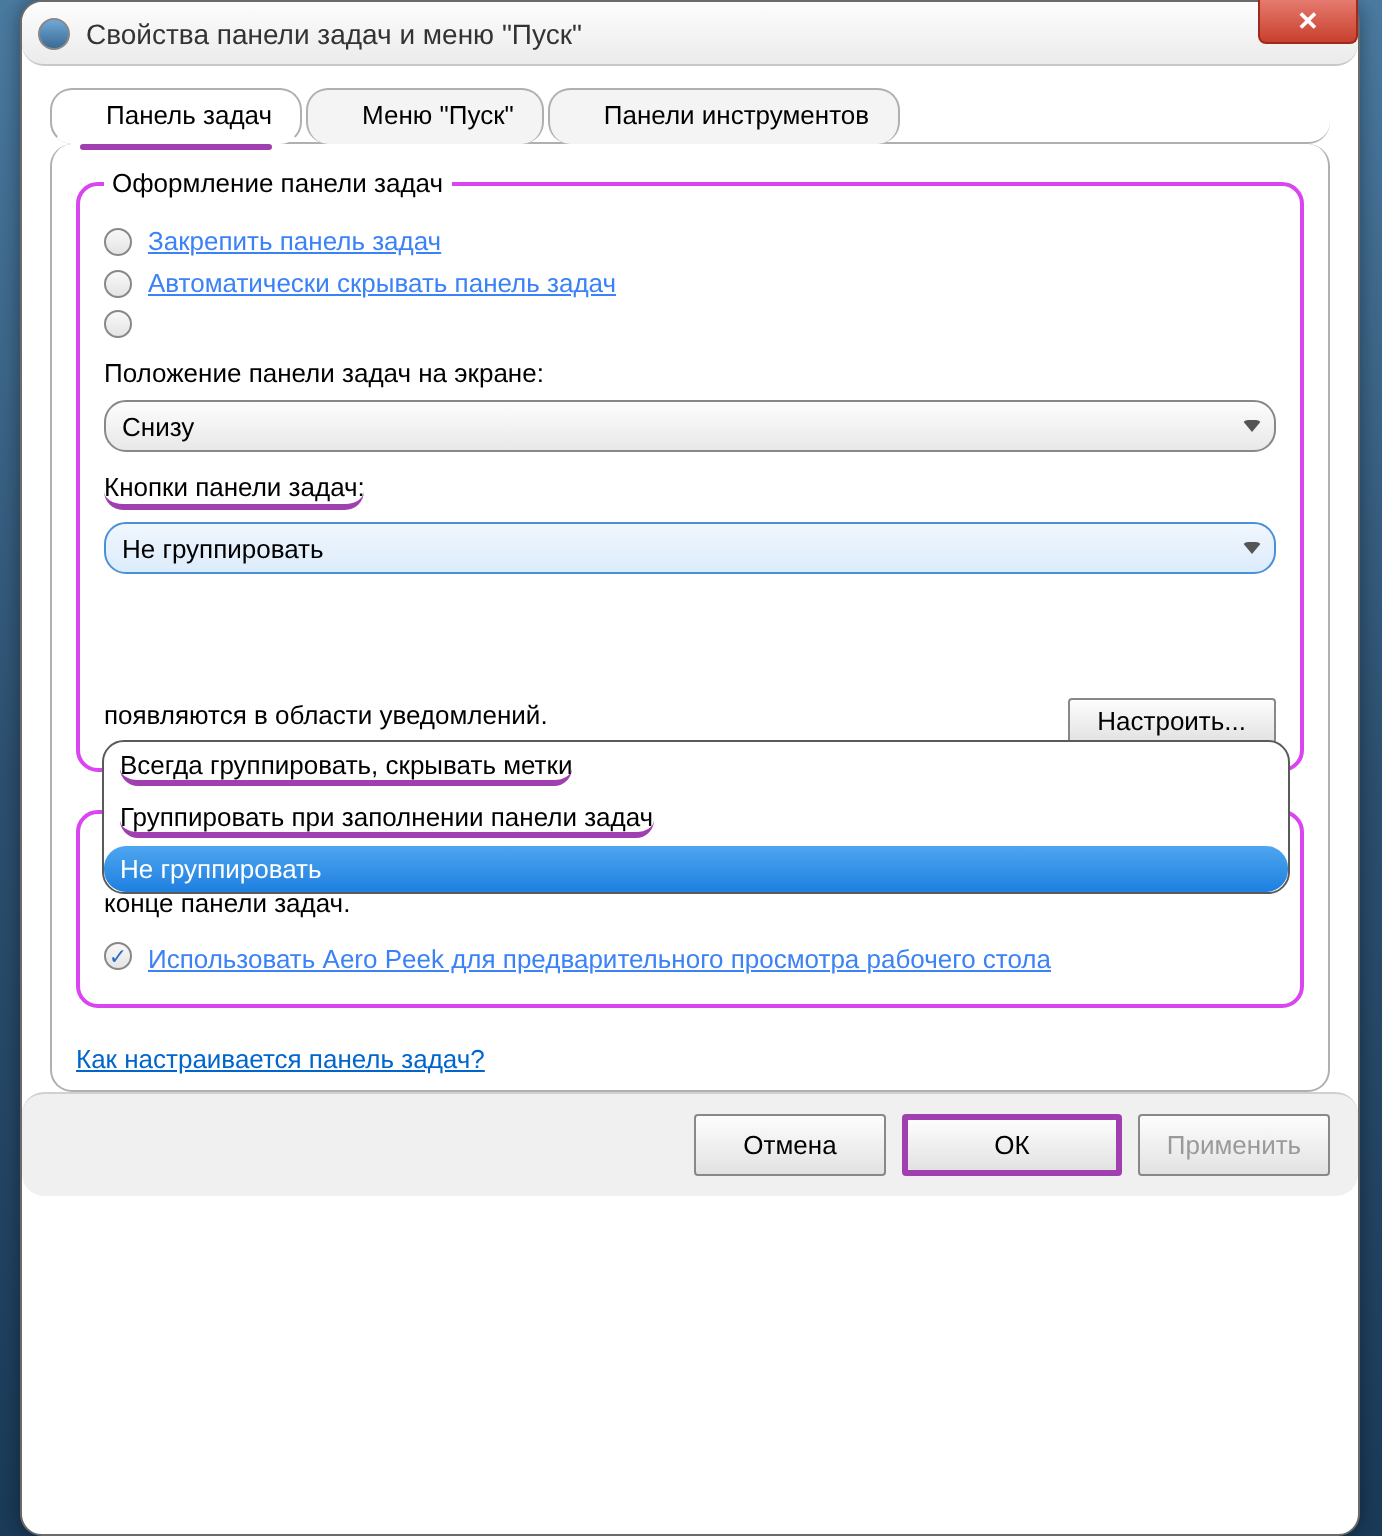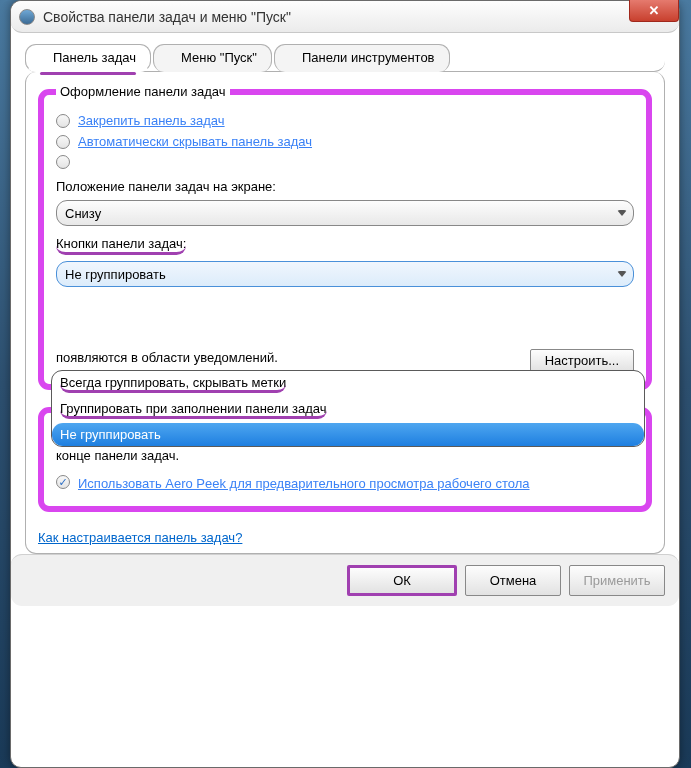--- a/index.html
+++ b/index.html
@@ -77,21 +77,21 @@
     height: 3px;
     background: #a040b0;
   }
   .tab-body {
     border: 1px solid #b0b0b0;
     border-top: none;
     background: #fff;
     padding: 12px 12px 6px 12px;
   }
   fieldset {
-    border: 6px solid #d946ef;
+    border: 2px solid #d946ef;
     margin: 0 0 12px 0;
     padding: 8px 12px 12px 12px;
   }
   legend {
     padding: 0 4px;
     color: #000;
     font-size: 13px;
   }
   .row {
     display: flex;
@@ -268,22 +268,22 @@
           <span class="checkbox">✓</span>
           <span class="label-text">Использовать Aero Peek для предварительного просмотра рабочего стола</span>
         </div>
       </fieldset>
 
       <a class="help-link">Как настраивается панель задач?</a>
     </div>
   </div>
 
   <div class="button-bar">
+    <button class="btn">Отмена</button>
     <button class="btn ok">ОК</button>
-    <button class="btn">Отмена</button>
     <button class="btn disabled">Применить</button>
   </div>
 
   <div class="dropdown">
     <div class="dd-item">
       <span class="purple-underline">Всегда группировать, скрывать метки</span>
     </div>
     <div class="dd-item">
       <span class="purple-underline">Группировать при заполнении панели задач</span>
     </div>

